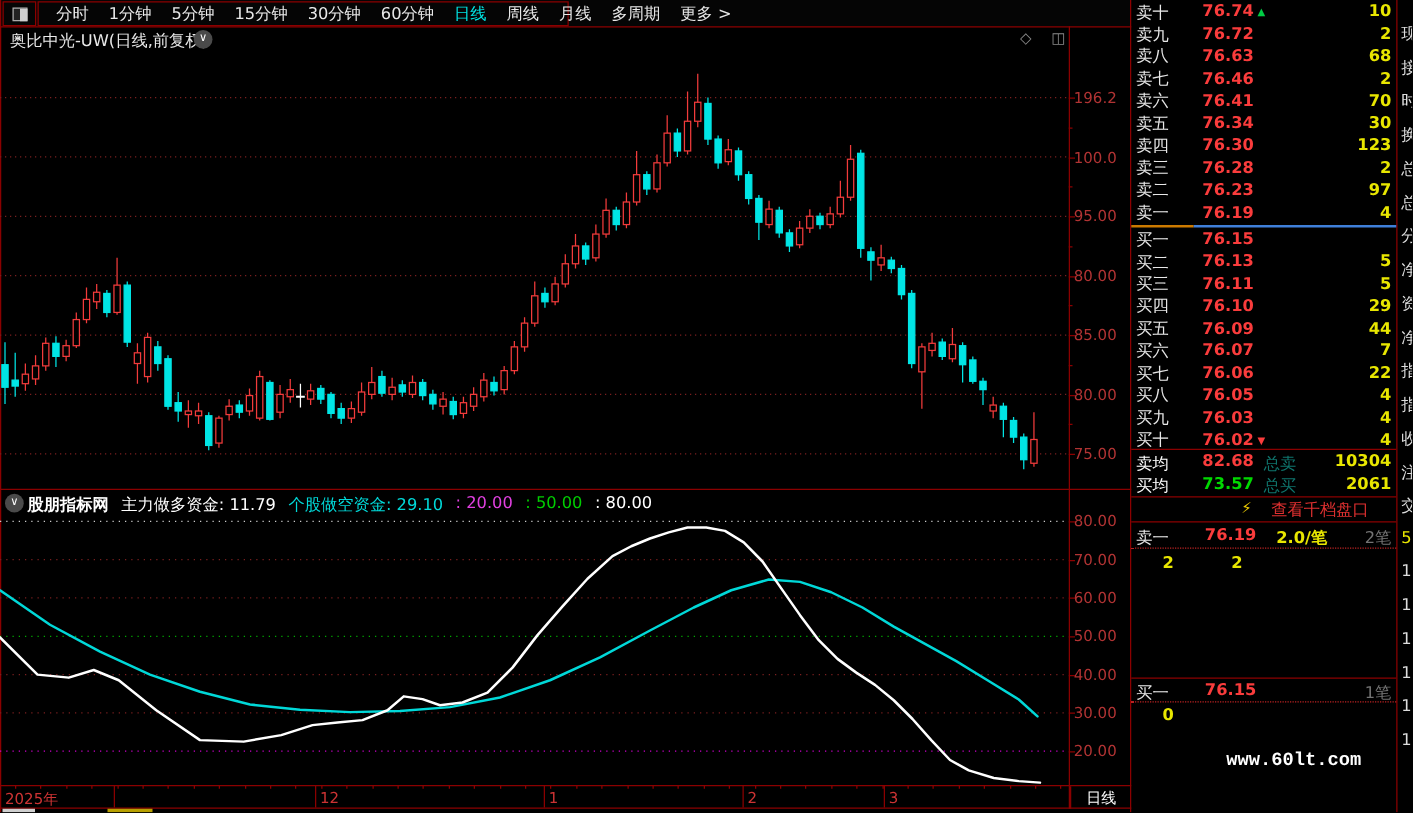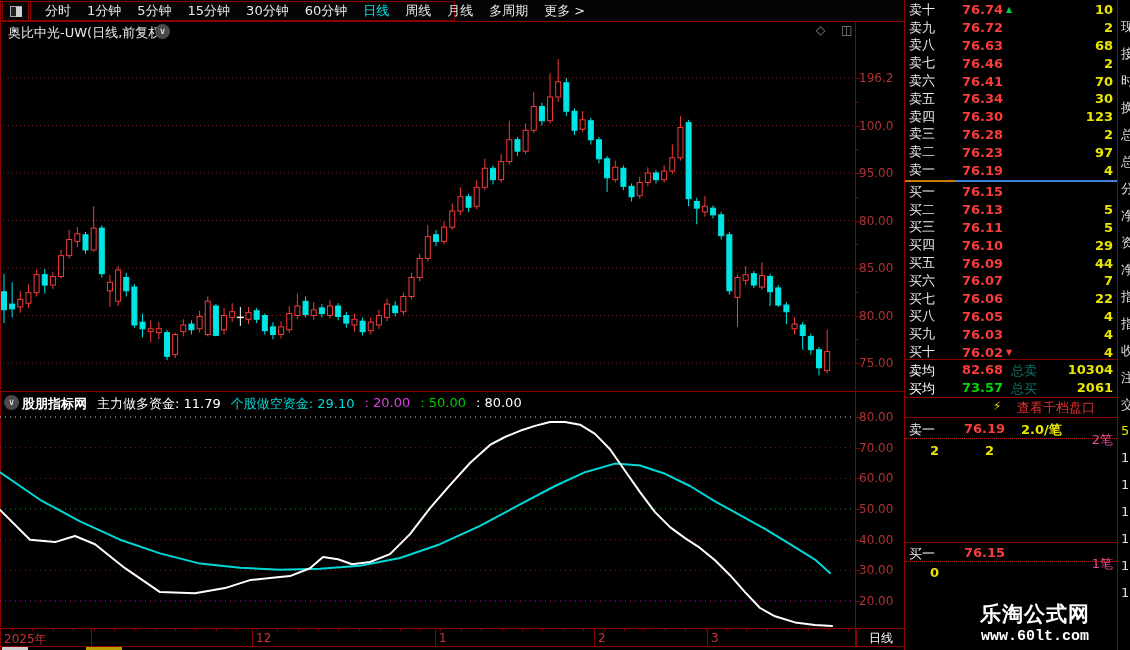--- a/index.html
+++ b/index.html
@@ -62,21 +62,21 @@
   .avg-row .v1 { position:absolute; left:40px; width:58px; text-align:right; font-weight:bold; }
   .avg-row .l2 { position:absolute; left:106px; color:#0f766e; }
   .avg-row .v2 { position:absolute; left:130px; width:78px; text-align:right; color:#e8e600; font-weight:bold; }
   #thousand { position:absolute; left:0; top:399px; width:212px; height:17px; font-size:13px; }
   #thousand .bolt { position:absolute; left:88px; color:#e8c800; font-size:12px; }
   #thousand .txt { position:absolute; left:112px; color:#e03030; }
   .detail-row { position:absolute; left:0; width:212px; font-size:13px; }
   .detail-row .dl { position:absolute; left:4px; color:#e8e8e8; }
   .detail-row .dp { position:absolute; left:48px; width:52px; text-align:right; color:#fa3c3c; font-weight:bold; }
   .detail-row .dper { position:absolute; left:116px; color:#e8e600; font-weight:bold; }
-  .detail-row .dcnt { position:absolute; left:150px; width:58px; text-align:right; color:#ec4899;margin-top:10px; }
+  .detail-row .dcnt { position:absolute; left:150px; width:58px; text-align:right; color:#737373; }
   .queue { position:absolute; font-size:13px; color:#e8e600; font-weight:bold; }
   #watermark { position:absolute; left:940px; top:600px; width:190px; text-align:center; color:#fff; z-index:30; }
   #watermark .w1 { font-size:21px; font-weight:bold; letter-spacing:1px; }
   #watermark .w2 { font-size:15px; font-weight:bold; font-family:Liberation Mono, monospace; }
 
   
   #edge-strip { position:absolute; left:1118px; top:0; width:12px; height:650px; overflow:hidden; }
   .strip-ch { position:absolute; left:3px; width:14px; font-size:13px; color:#ddd; white-space:nowrap; }
 
   
@@ -603,21 +603,20 @@
       <span class="dp">76.15</span>
       <span class="dcnt">1笔</span>
     </div>
     <div class="dotline" style="left:0;top:561px;width:212px"></div>
     <div id="buy-queue">
         <span class="queue" style="left: 25px; top: 565px;">0</span>
       </div>
   </div>
 
   <div id="watermark">
-    <div class="w1">乐淘公式网</div>
     <div class="w2">www.60lt.com</div>
   </div>
 
   <div id="edge-strip">
       <span class="strip-ch" style="top: 18px;">现</span>
       <span class="strip-ch" style="top: 45px;">接</span>
       <span class="strip-ch" style="top: 72px;">时</span>
       <span class="strip-ch" style="top: 99px;">换</span>
       <span class="strip-ch" style="top: 126px;">总</span>
       <span class="strip-ch" style="top: 153px;">总</span>

